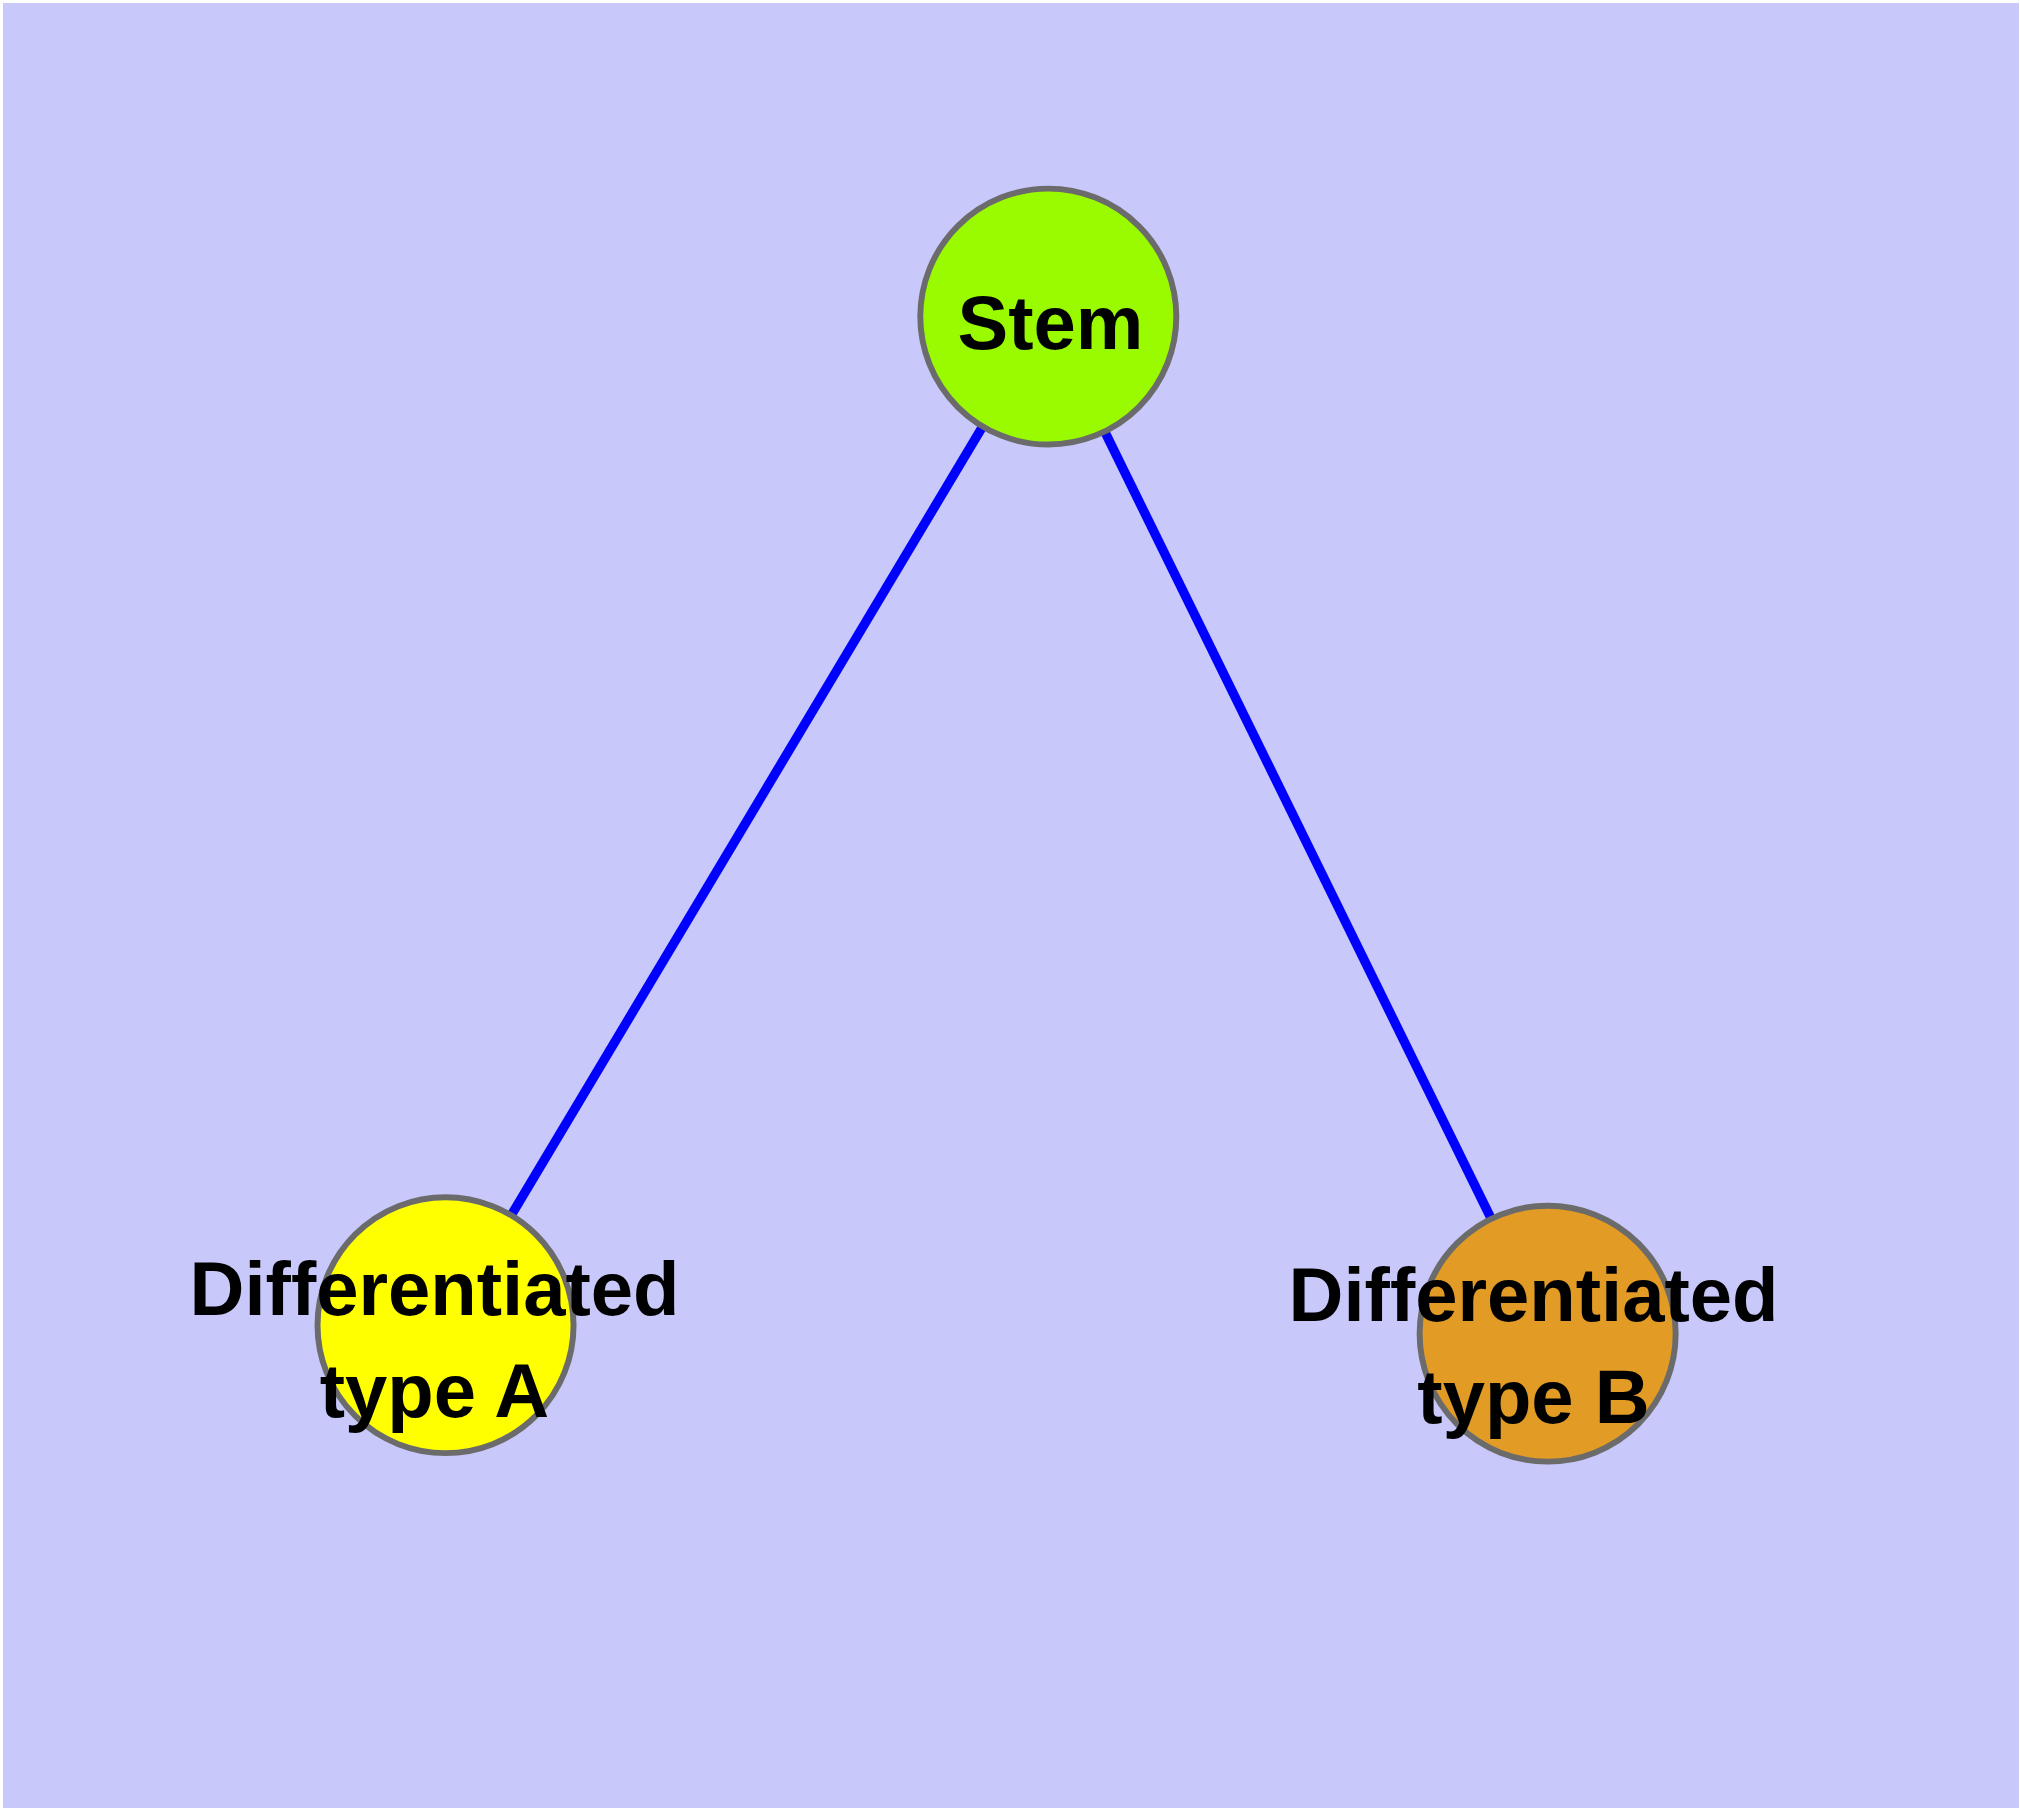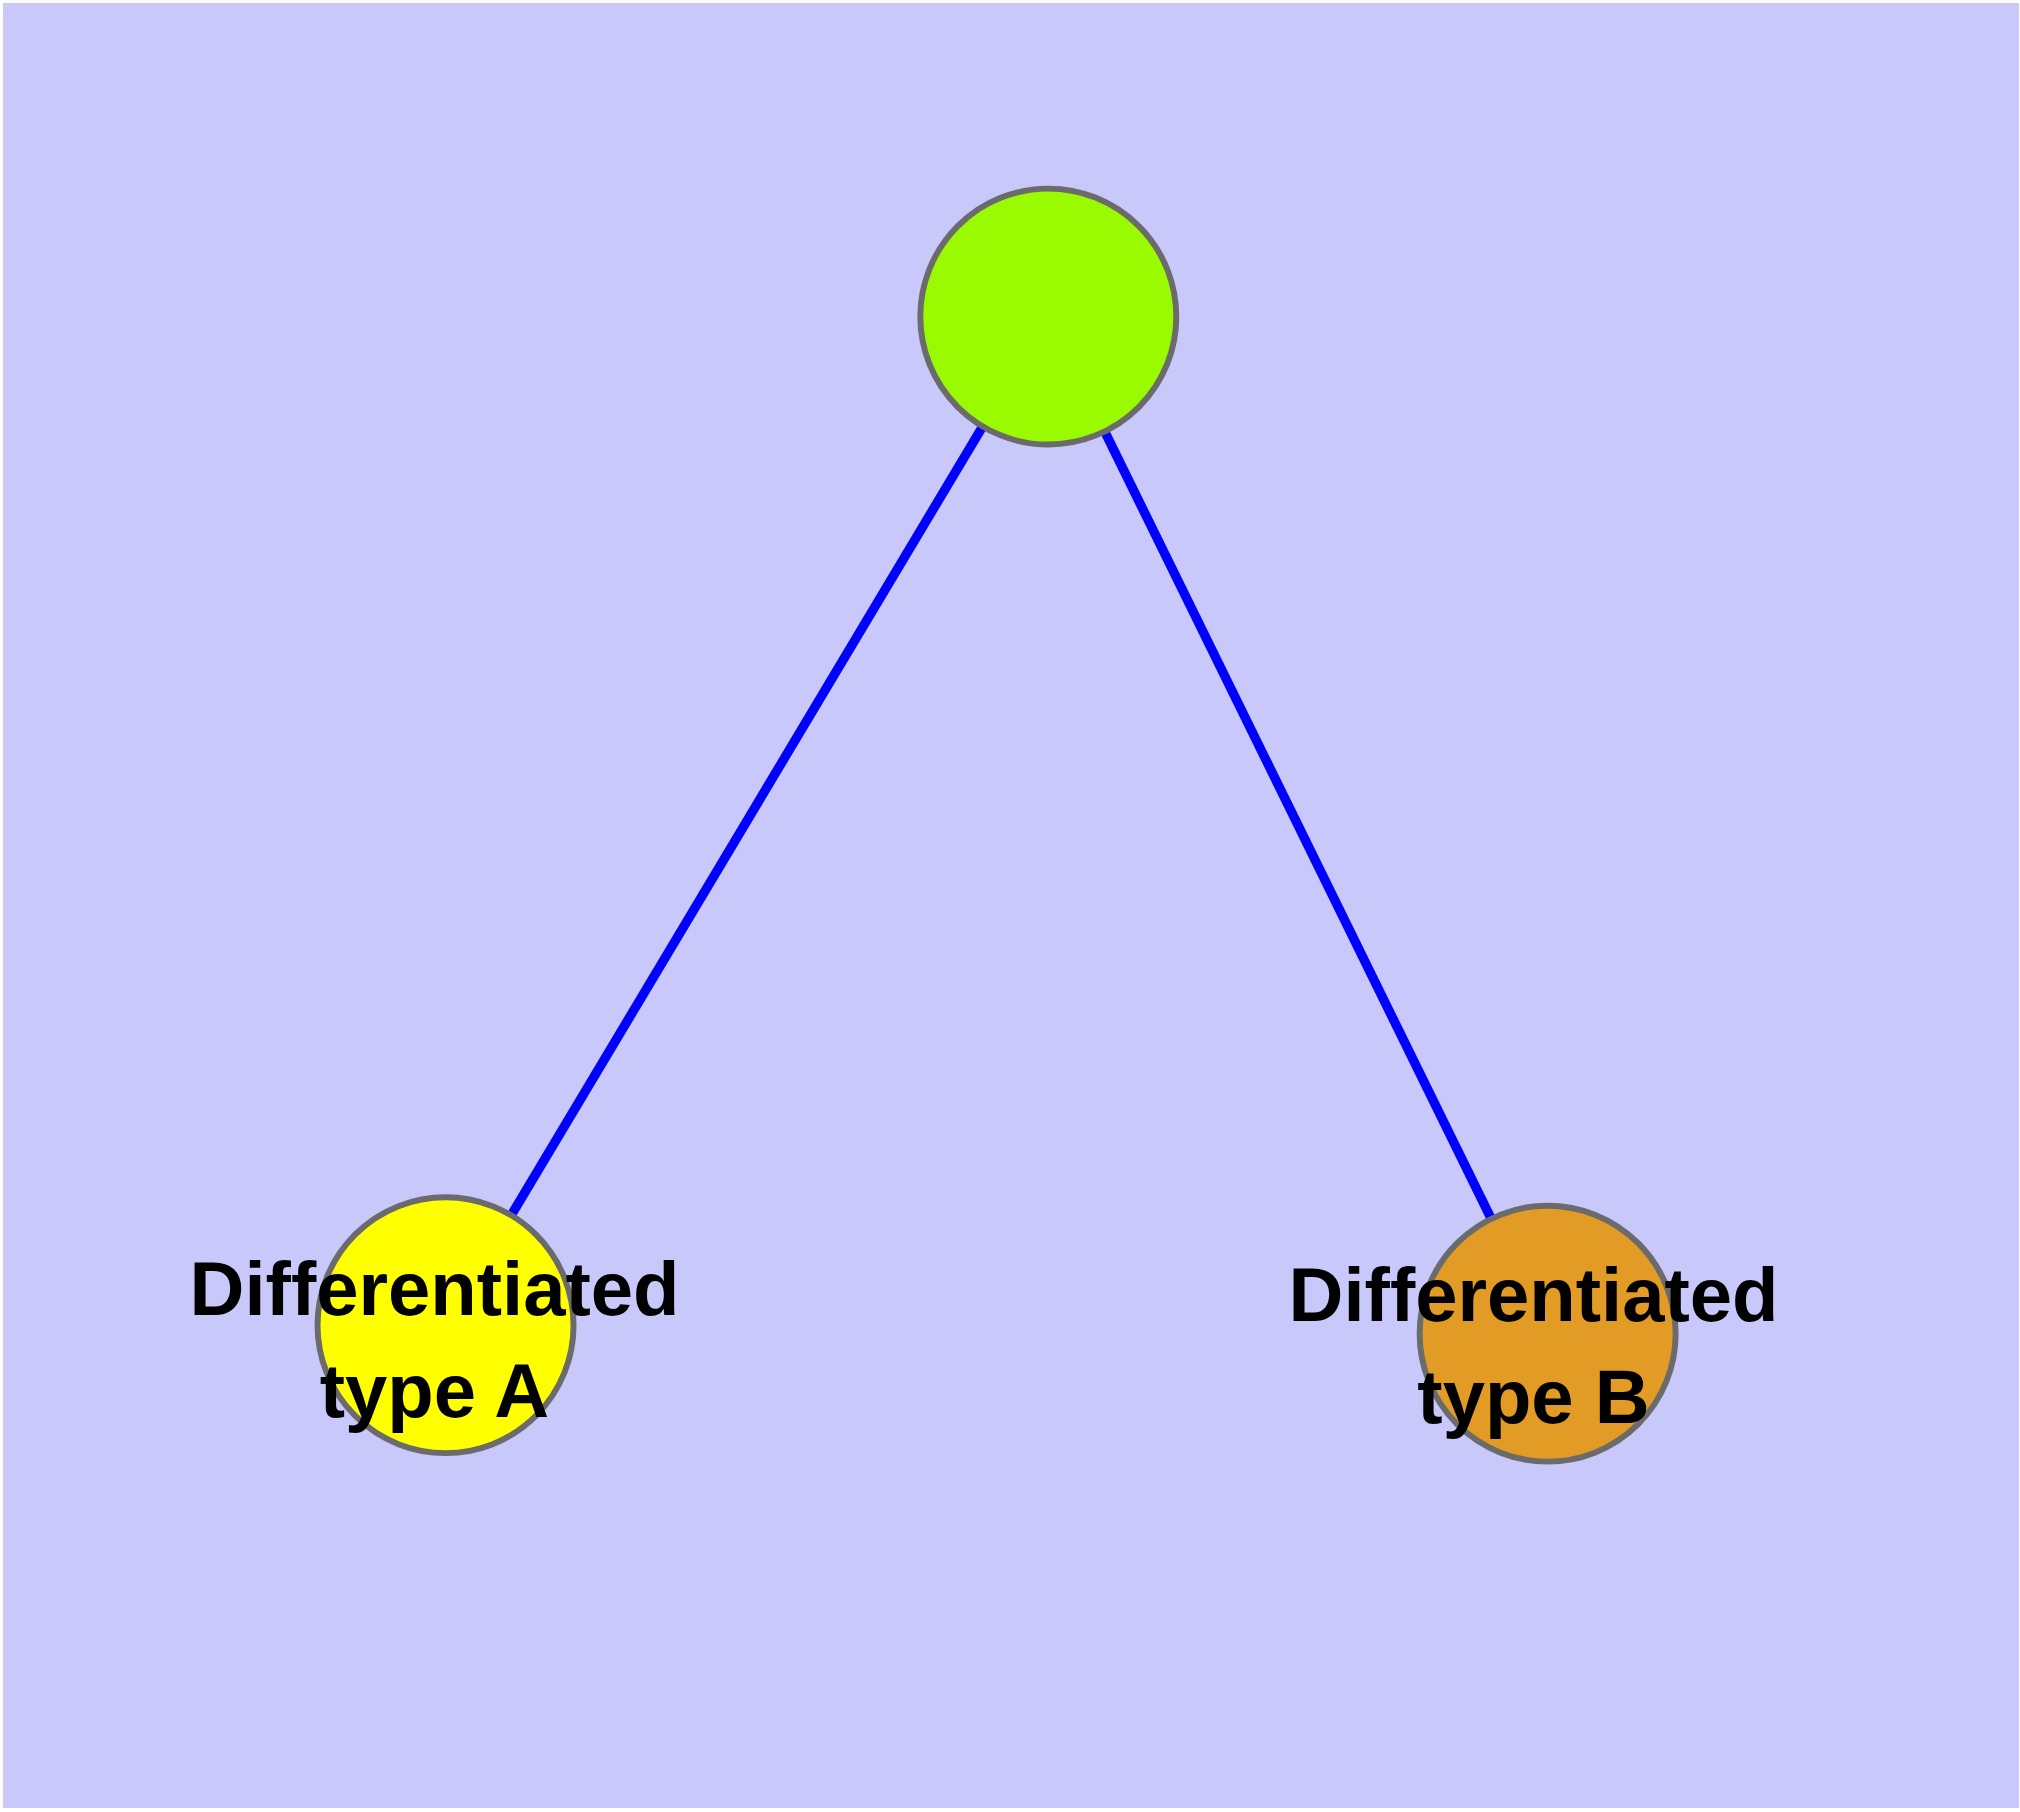--- a/index.html
+++ b/index.html
@@ -64,20 +64,21 @@
 <div class="stage">
   <div class="canvas">
     <svg class="graph-svg" viewBox="0 0 2378 2129" preserveAspectRatio="none">
       <line class="edge" x1="1233" y1="370" x2="522" y2="1560"></line>
       <line class="edge" x1="1233" y1="370" x2="1822" y2="1570"></line>
       <circle class="node node-stem" cx="1233" cy="370" r="151"></circle>
       <circle class="node node-type-a" cx="522" cy="1560" r="151"></circle>
       <circle class="node node-type-b" cx="1822" cy="1570" r="151"></circle>
     </svg>
 
+    <div class="node-label label-stem">Stem</div>
 
     <div class="node-label label-type-a">Differentiated
 type A</div>
 
     <div class="node-label label-type-b">Differentiated
 type B</div>
   </div>
 </div>
 
 

